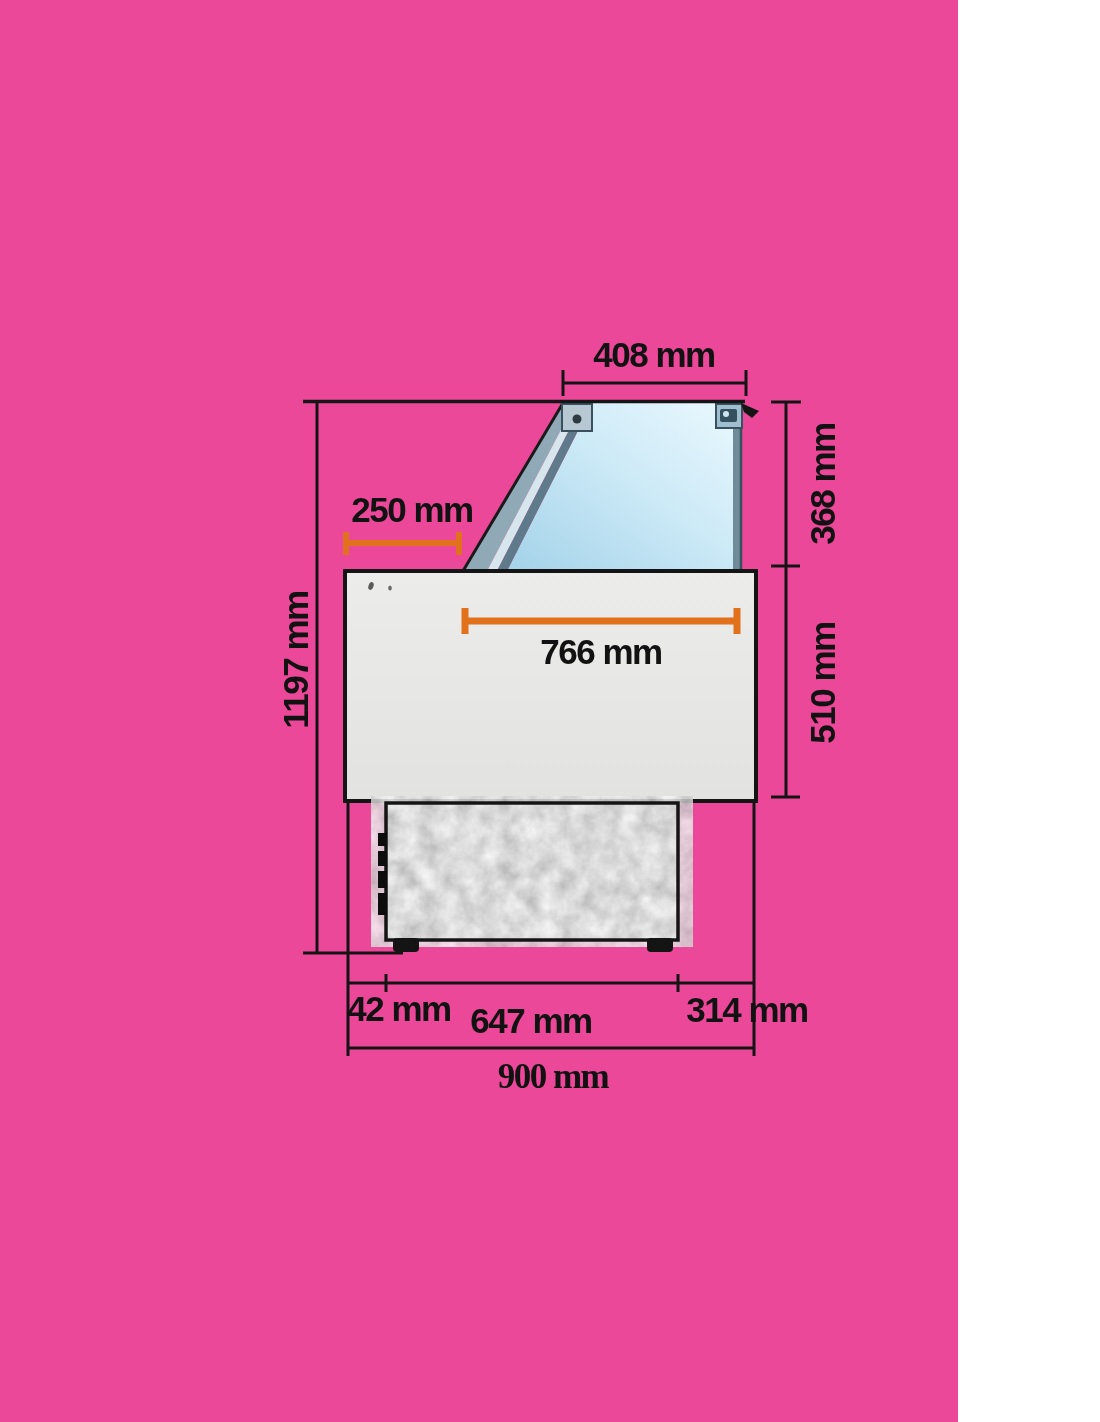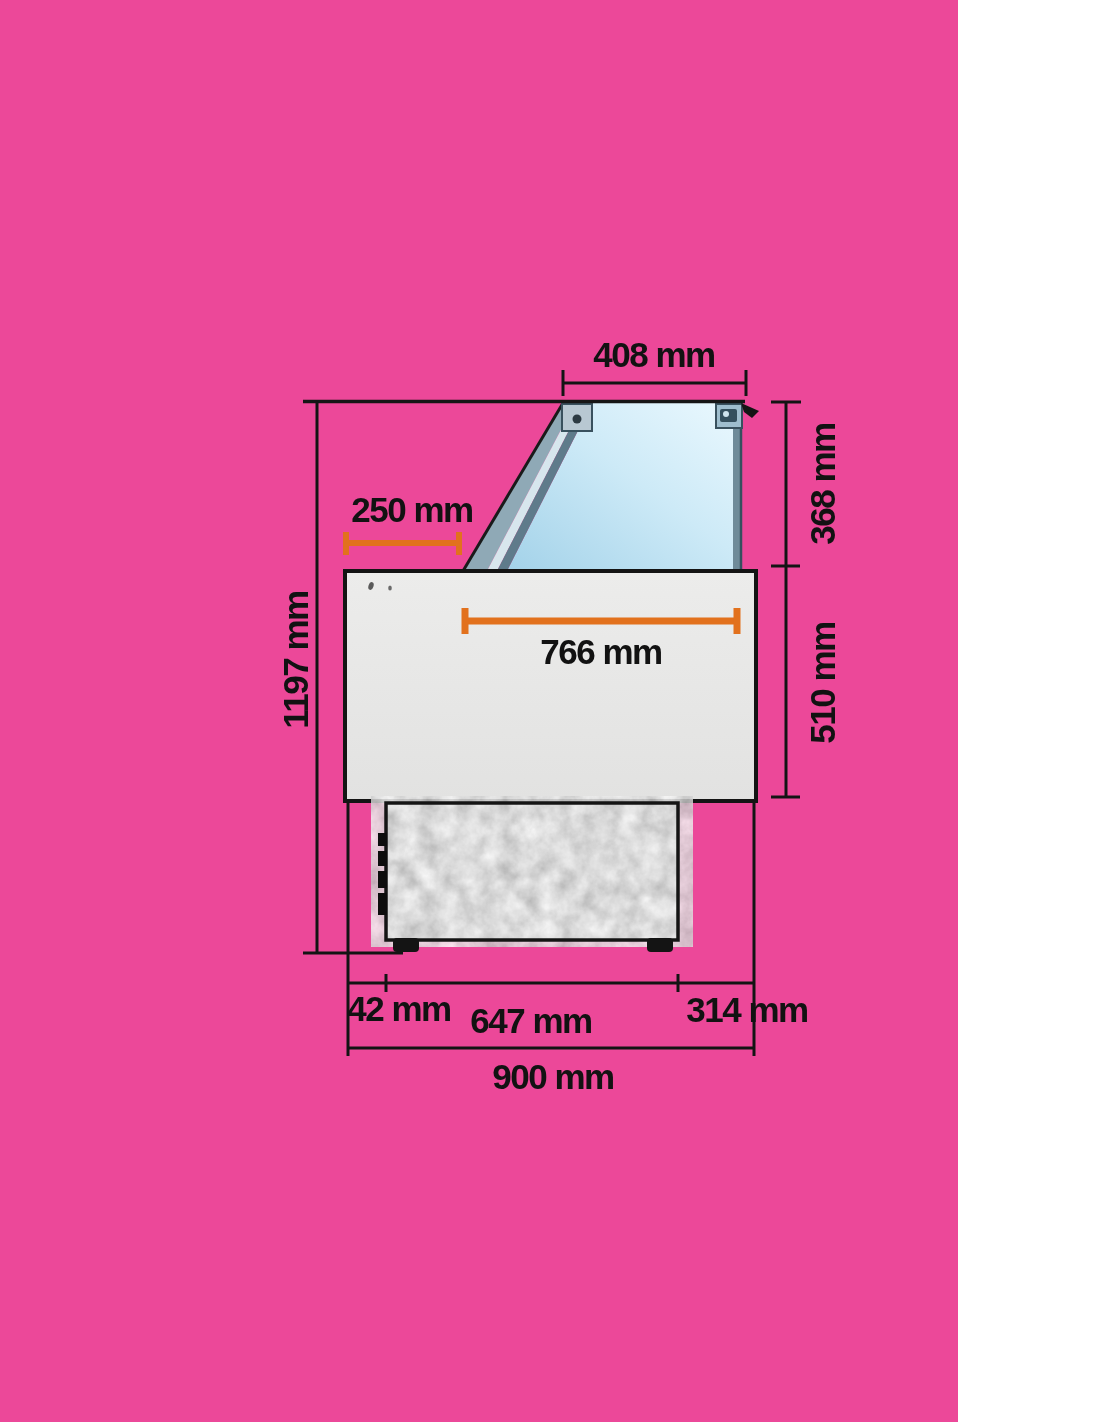--- a/index.html
+++ b/index.html
@@ -133,15 +133,15 @@
   <div class="lbl rot" style="left:822px;top:683px;">510 mm</div>
 
   <div class="lbl rot" style="left:295px;top:660px;">1197 mm</div>
 
   <div class="lbl" style="left:399px;top:1008px;">42 mm</div>
 
   <div class="lbl" style="left:531px;top:1008px;margin-top:12px;">647 mm</div>
 
   <div class="lbl" style="left:747px;top:1009px;">314 mm</div>
 
-  <div class="lbl" style="left:553px;top:1076px;">900 mm</div>
+  <div class="lbl" style="left:553px;top:1076px;font-family:Liberation Serif, serif;">900 mm</div>
 
 </div>
 
 </body></html>

